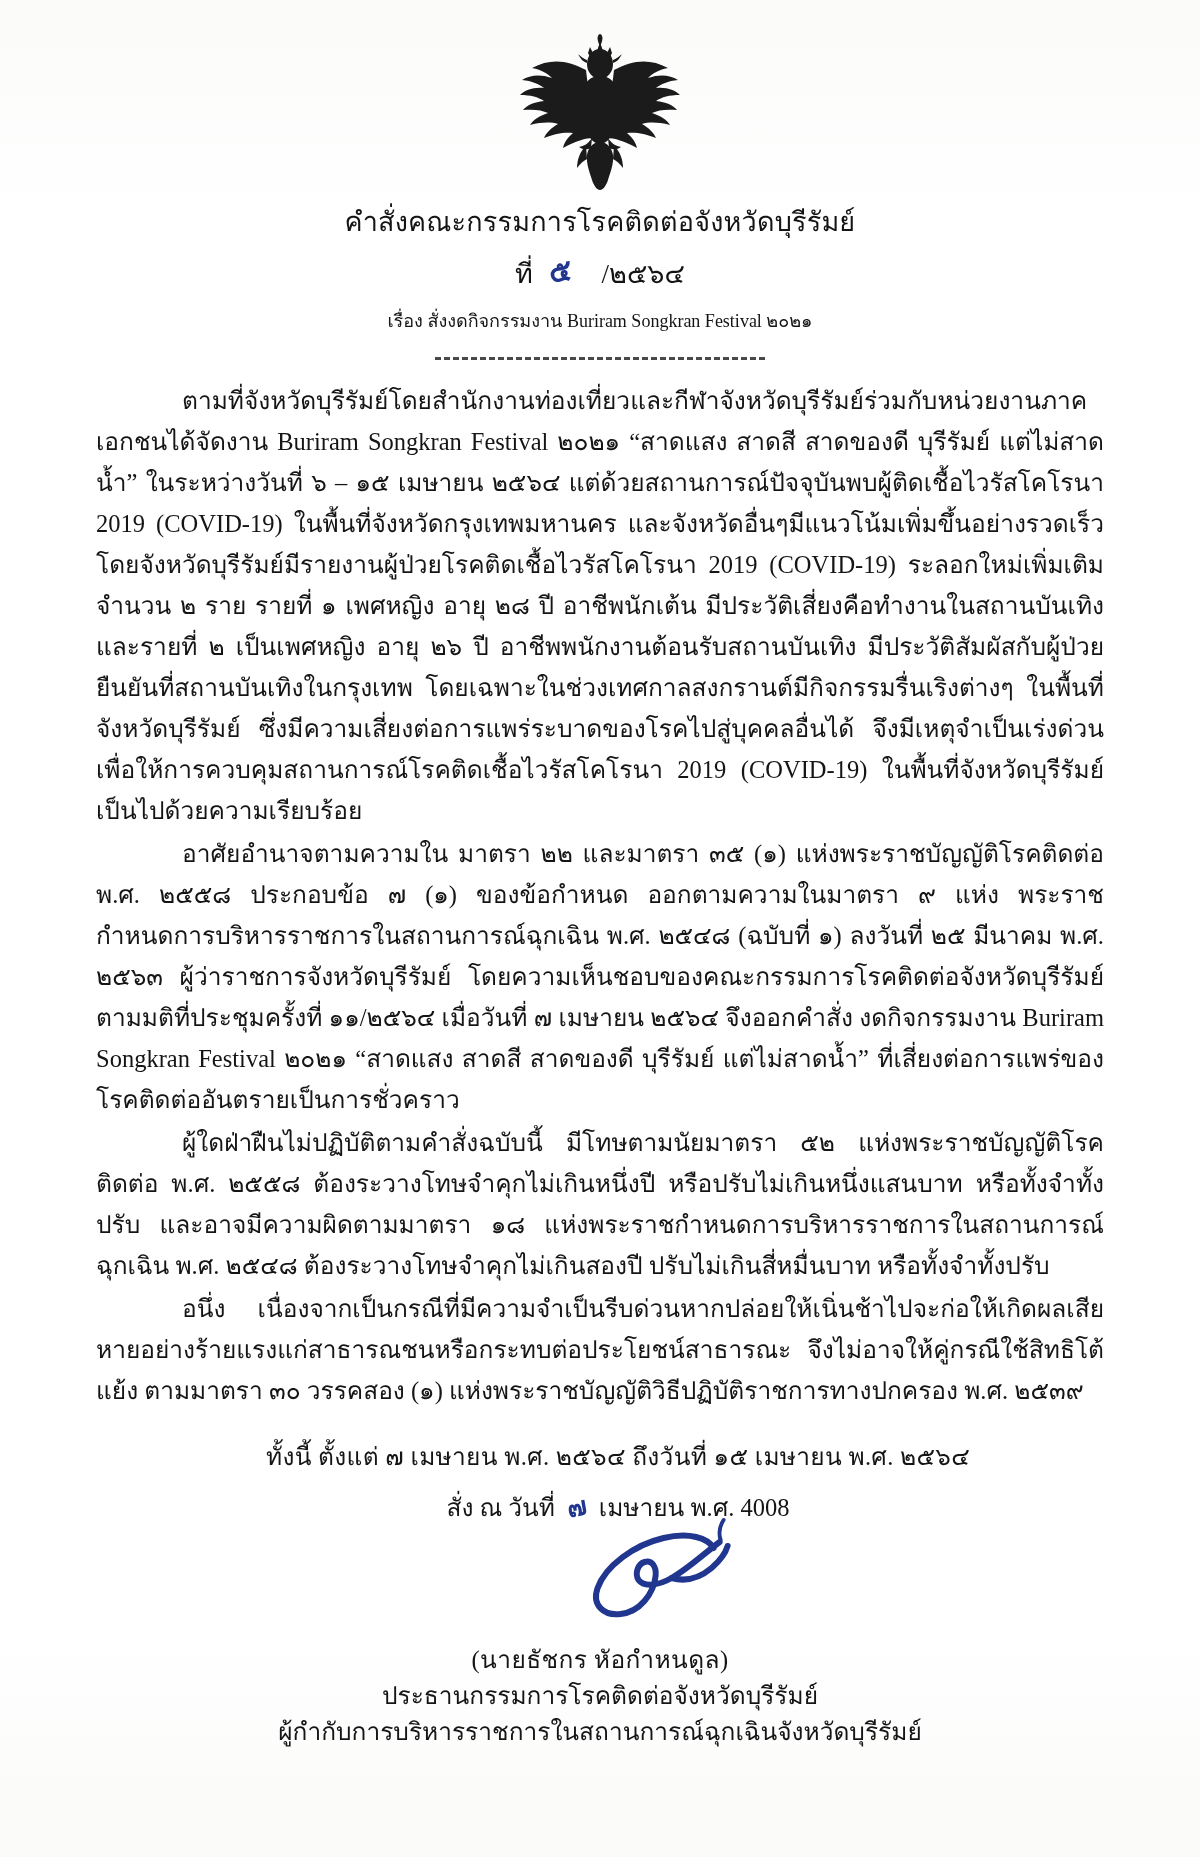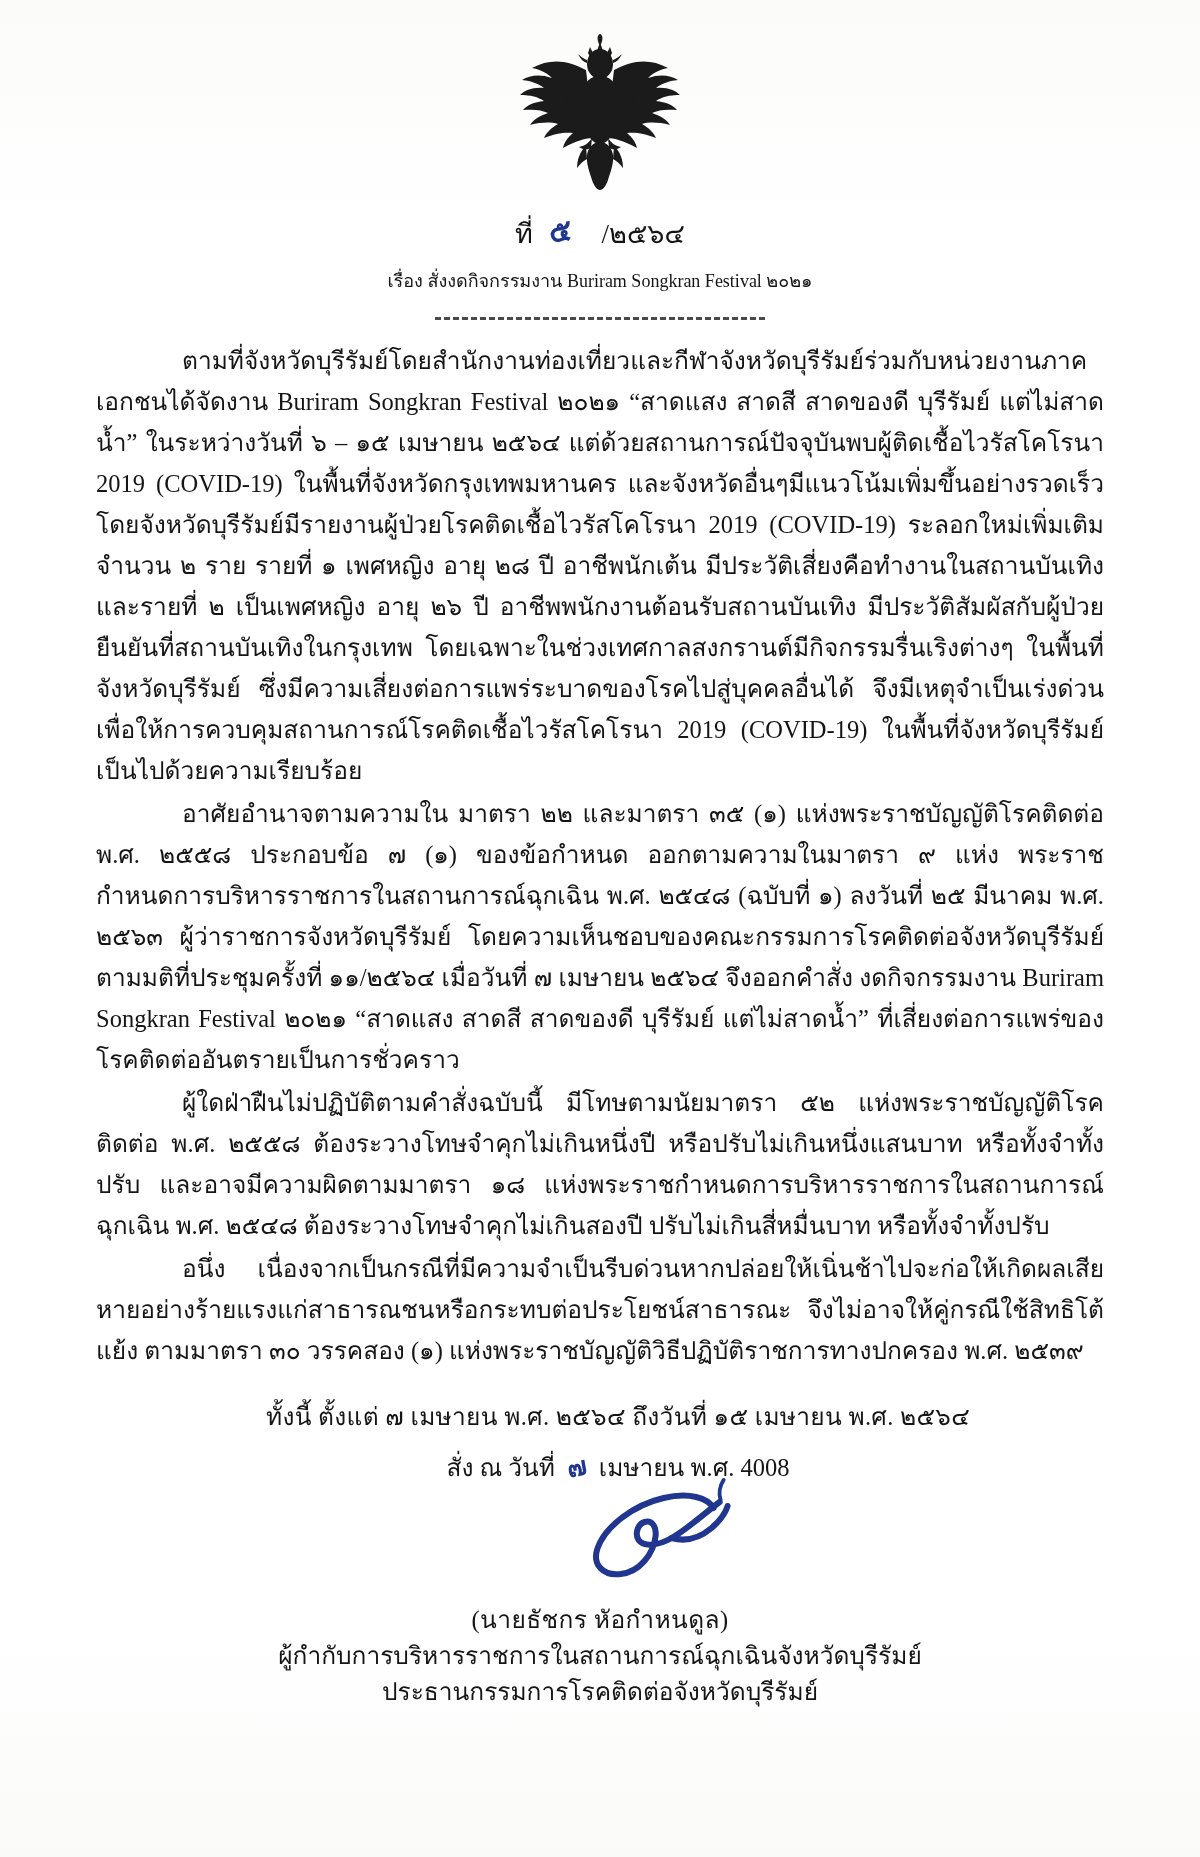--- a/index.html
+++ b/index.html
@@ -186,20 +186,21 @@
         <path d="M70 112 c-6 5 -9 14 -9 22 3 -4 6 -7 10 -9z"></path>
         <path d="M98 112 c6 5 9 14 9 22 -3 -4 -6 -7 -10 -9z"></path>
 
         <path d="M76 104 c-4 6 -8 8 -13 9 4 3 8 3 12 1z"></path>
         <path d="M92 104 c4 6 8 8 13 9 -4 3 -8 3 -12 1z"></path>
       </g>
     </svg>
   </div>
 
   <div class="heading">
+    <div class="doc-title">คำสั่งคณะกรรมการโรคติดต่อจังหวัดบุรีรัมย์</div>
 
     <div class="doc-number-line">
       <span class="num-label">ที่</span>
       <span class="num-hand">๕</span>
       <span class="num-year">/๒๕๖๔</span>
     </div>
 
     <div class="doc-subject">เรื่อง  สั่งงดกิจกรรมงาน Buriram Songkran Festival ๒๐๒๑</div>
 
     <div class="divider"></div>
@@ -226,17 +227,17 @@
       <g fill="none" stroke="#20368f" stroke-linecap="round" stroke-linejoin="round">
         <path d="M186 6 C182 12 181 20 183 26" stroke-width="4"></path>
         <path d="M176 34 C170 24 152 18 126 24 C96 31 68 52 60 74 C54 91 66 102 83 100 C102 98 116 80 118 62 C119 52 114 46 107 48 C100 50 97 60 101 66 C106 73 120 72 134 64 C150 55 166 40 182 28" stroke-width="6"></path>
         <path d="M134 64 C148 68 162 64 174 54 C182 47 188 39 190 32" stroke-width="6"></path>
       </g>
     </svg>
   </div>
 
   <div class="signer">
     <div class="signer-name">(นายธัชกร   หัอกำหนดูล)</div>
+    <div>ประธานกรรมการโรคติดต่อจังหวัดบุรีรัมย์</div>
     <div>ผู้กำกับการบริหารราชการในสถานการณ์ฉุกเฉินจังหวัดบุรีรัมย์</div>
-    <div>ประธานกรรมการโรคติดต่อจังหวัดบุรีรัมย์</div>
   </div>
 
 </div>
 
 </body></html>

